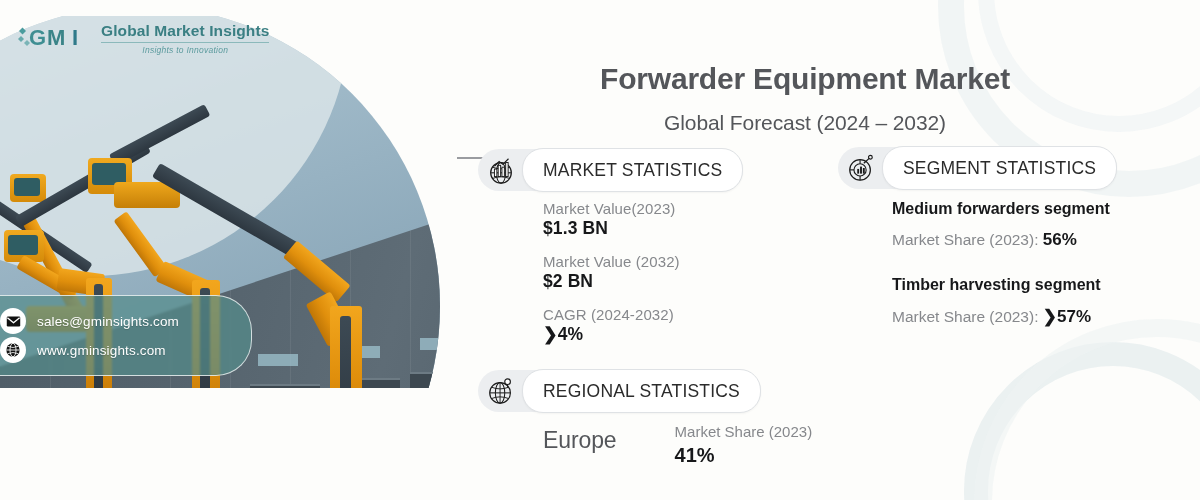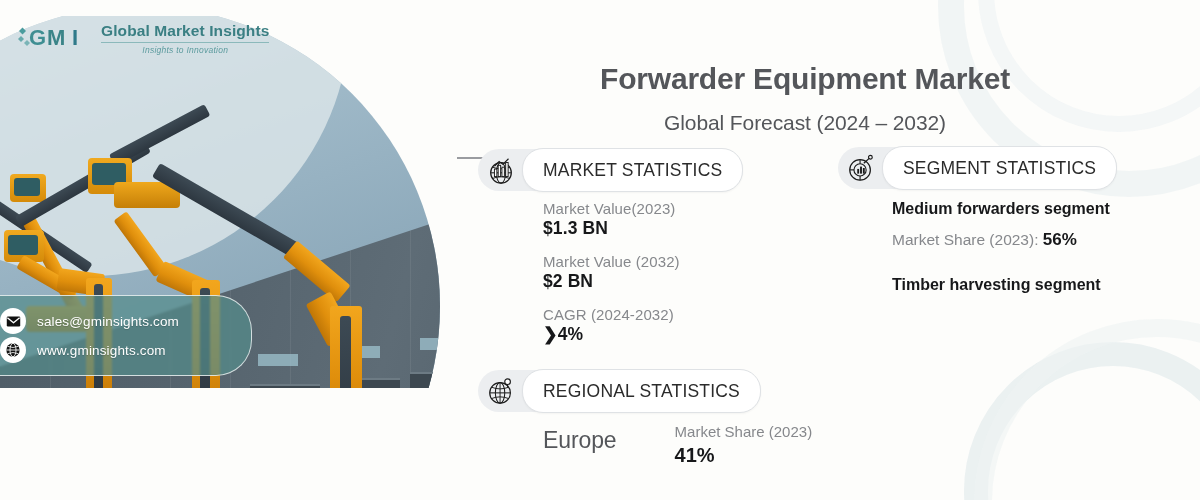--- a/index.html
+++ b/index.html
@@ -507,20 +507,21 @@
         <circle cx="26" cy="4.5" r="2" fill="none" stroke="#1b1b1b" stroke-width="1.2"></circle>
       </svg>
     </span>
     <span class="pill-label">SEGMENT STATISTICS</span>
   </div>
 
   <div class="stat-block" style="left:892px; top:200px;">
     <p class="seg-title">Medium forwarders segment</p>
     <p class="seg-line"><span>Market Share (2023): </span><b>56%</b></p>
     <p class="seg-title">Timber harvesting segment</p>
+    <p class="seg-line"><span>Market Share (2023): </span><b>❯57%</b></p>
   </div>
 
   <div class="pill" style="left:478px; top:370px;">
     <span class="pill-ico">
       <svg width="30" height="30" viewBox="0 0 32 32">
         <circle cx="15" cy="18" r="11" fill="none" stroke="#1b1b1b" stroke-width="1.3"></circle>
         <ellipse cx="15" cy="18" rx="5" ry="11" fill="none" stroke="#1b1b1b" stroke-width="1.1"></ellipse>
         <line x1="4" y1="18" x2="26" y2="18" stroke="#1b1b1b" stroke-width="1.1"></line>
         <path d="M6 12 Q15 15.5 24 12" stroke="#1b1b1b" stroke-width="1" fill="none"></path>
         <path d="M6 24 Q15 20.5 24 24" stroke="#1b1b1b" stroke-width="1" fill="none"></path>

